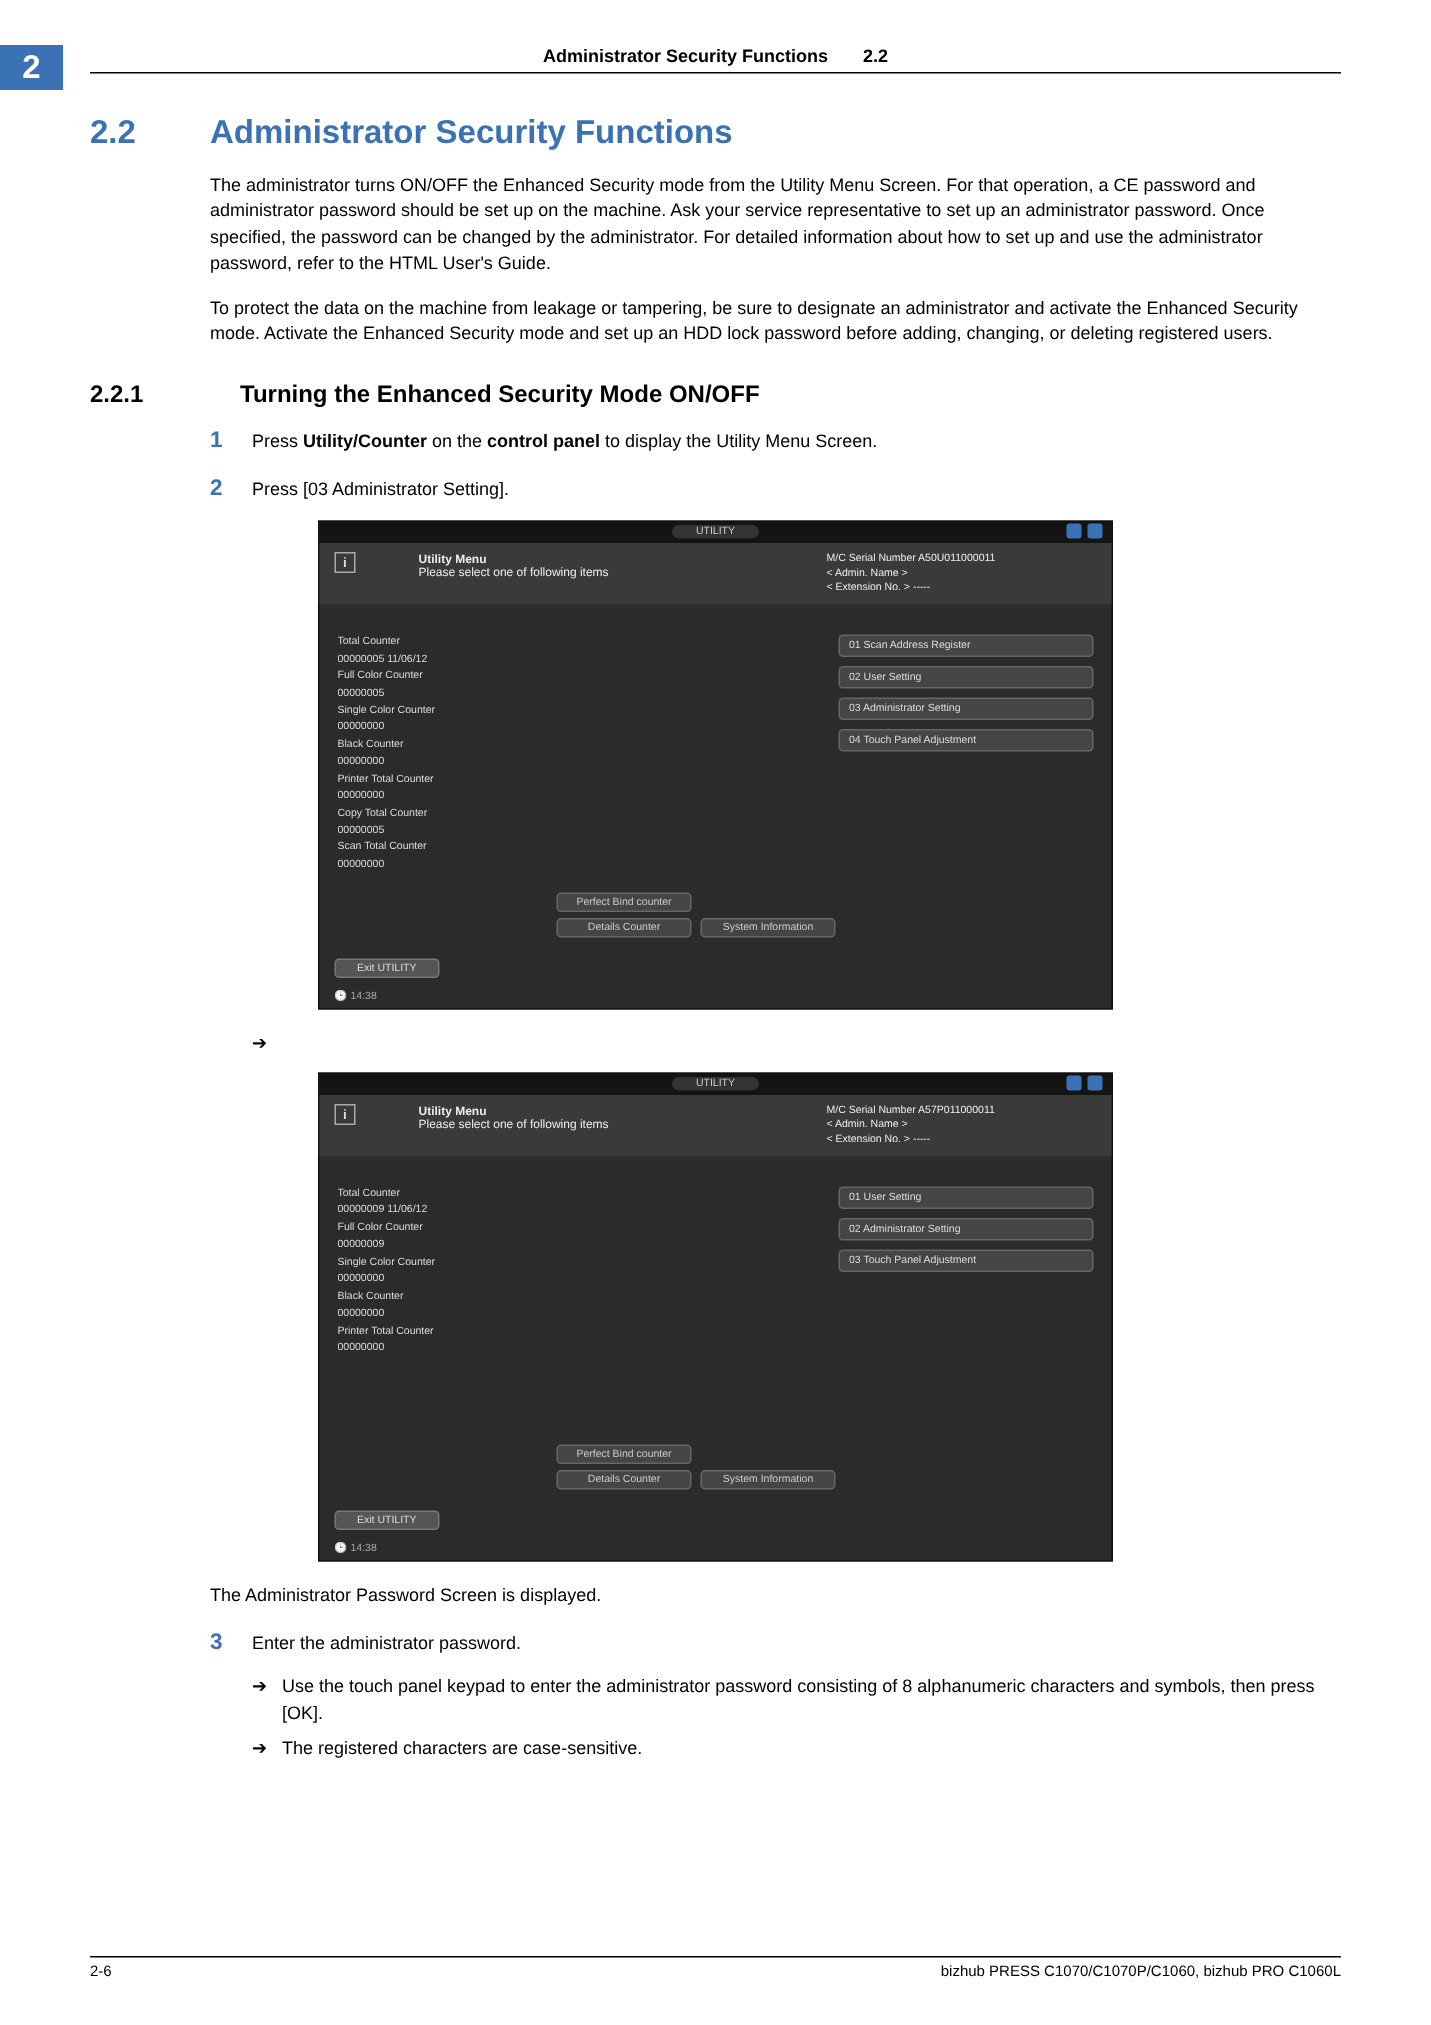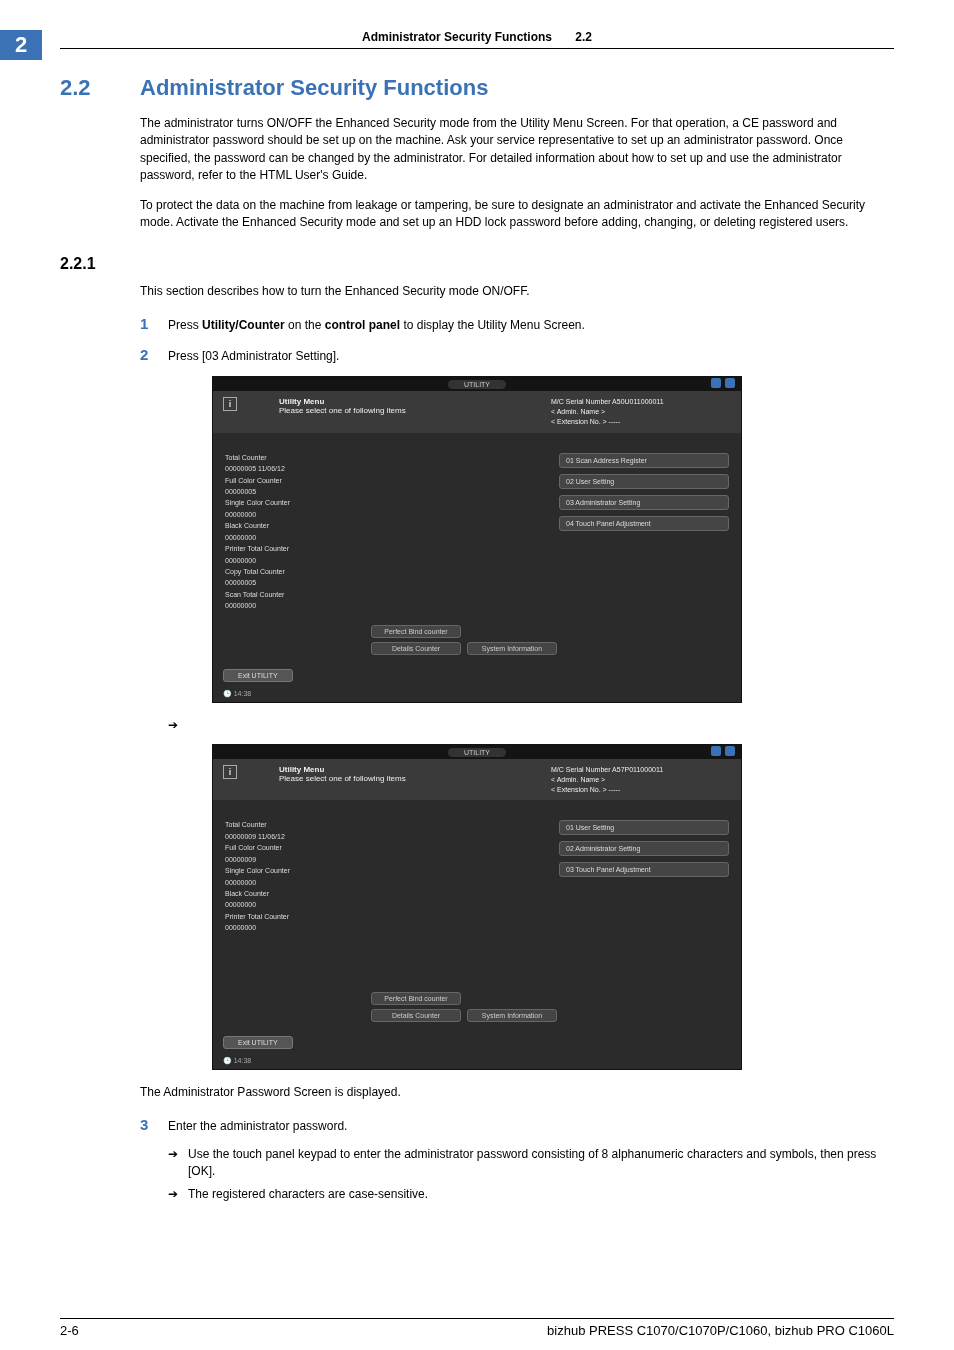--- a/index.html
+++ b/index.html
@@ -240,24 +240,24 @@
     font-size: 7px;
     padding: 2px 14px;
   }
   .ss-time {
     font-size: 7px;
     color: #aaa;
     padding: 2px 0 4px 10px;
   }
   .page-footer {
     position: absolute;
-    bottom: 12px;
+    bottom: 30px;
     left: 60px;
     right: 60px;
-    font-size: 13px;
+    font-size: 10px;
   }
   .page-footer hr {
     border: none;
     border-top: 1px solid #000;
     margin-bottom: 4px;
   }
   .page-footer-row {
     display: flex;
     justify-content: space-between;
   }
@@ -278,23 +278,23 @@
   <div class="h1row">
     <div class="h1num">2.2</div>
     <div class="h1title">Administrator Security Functions</div>
   </div>
 
   <p class="body-text">The administrator turns ON/OFF the Enhanced Security mode from the Utility Menu Screen. For that operation, a CE password and administrator password should be set up on the machine. Ask your service representative to set up an administrator password. Once specified, the password can be changed by the administrator. For detailed information about how to set up and use the administrator password, refer to the HTML User's Guide.</p>
   <p class="body-text">To protect the data on the machine from leakage or tampering, be sure to designate an administrator and activate the Enhanced Security mode. Activate the Enhanced Security mode and set up an HDD lock password before adding, changing, or deleting registered users.</p>
 
   <div class="h2row">
     <div class="h2num">2.2.1</div>
-  </div>
-
-  <p class="body-text">This section describes how to turn the Enhanced Security mode ON/OFF.</p>
+    <div class="h2title">Turning the Enhanced Security Mode ON/OFF</div>
+  </div>
+
 
   <div class="step">
     <div class="stepnum">1</div>
     <div>
       <span>Press </span><b>Utility/Counter</b><span> on the </span><b>control panel</b><span> to display the Utility Menu Screen.</span>
     </div>
   </div>
 
   <div class="step">
     <div class="stepnum">2</div>

